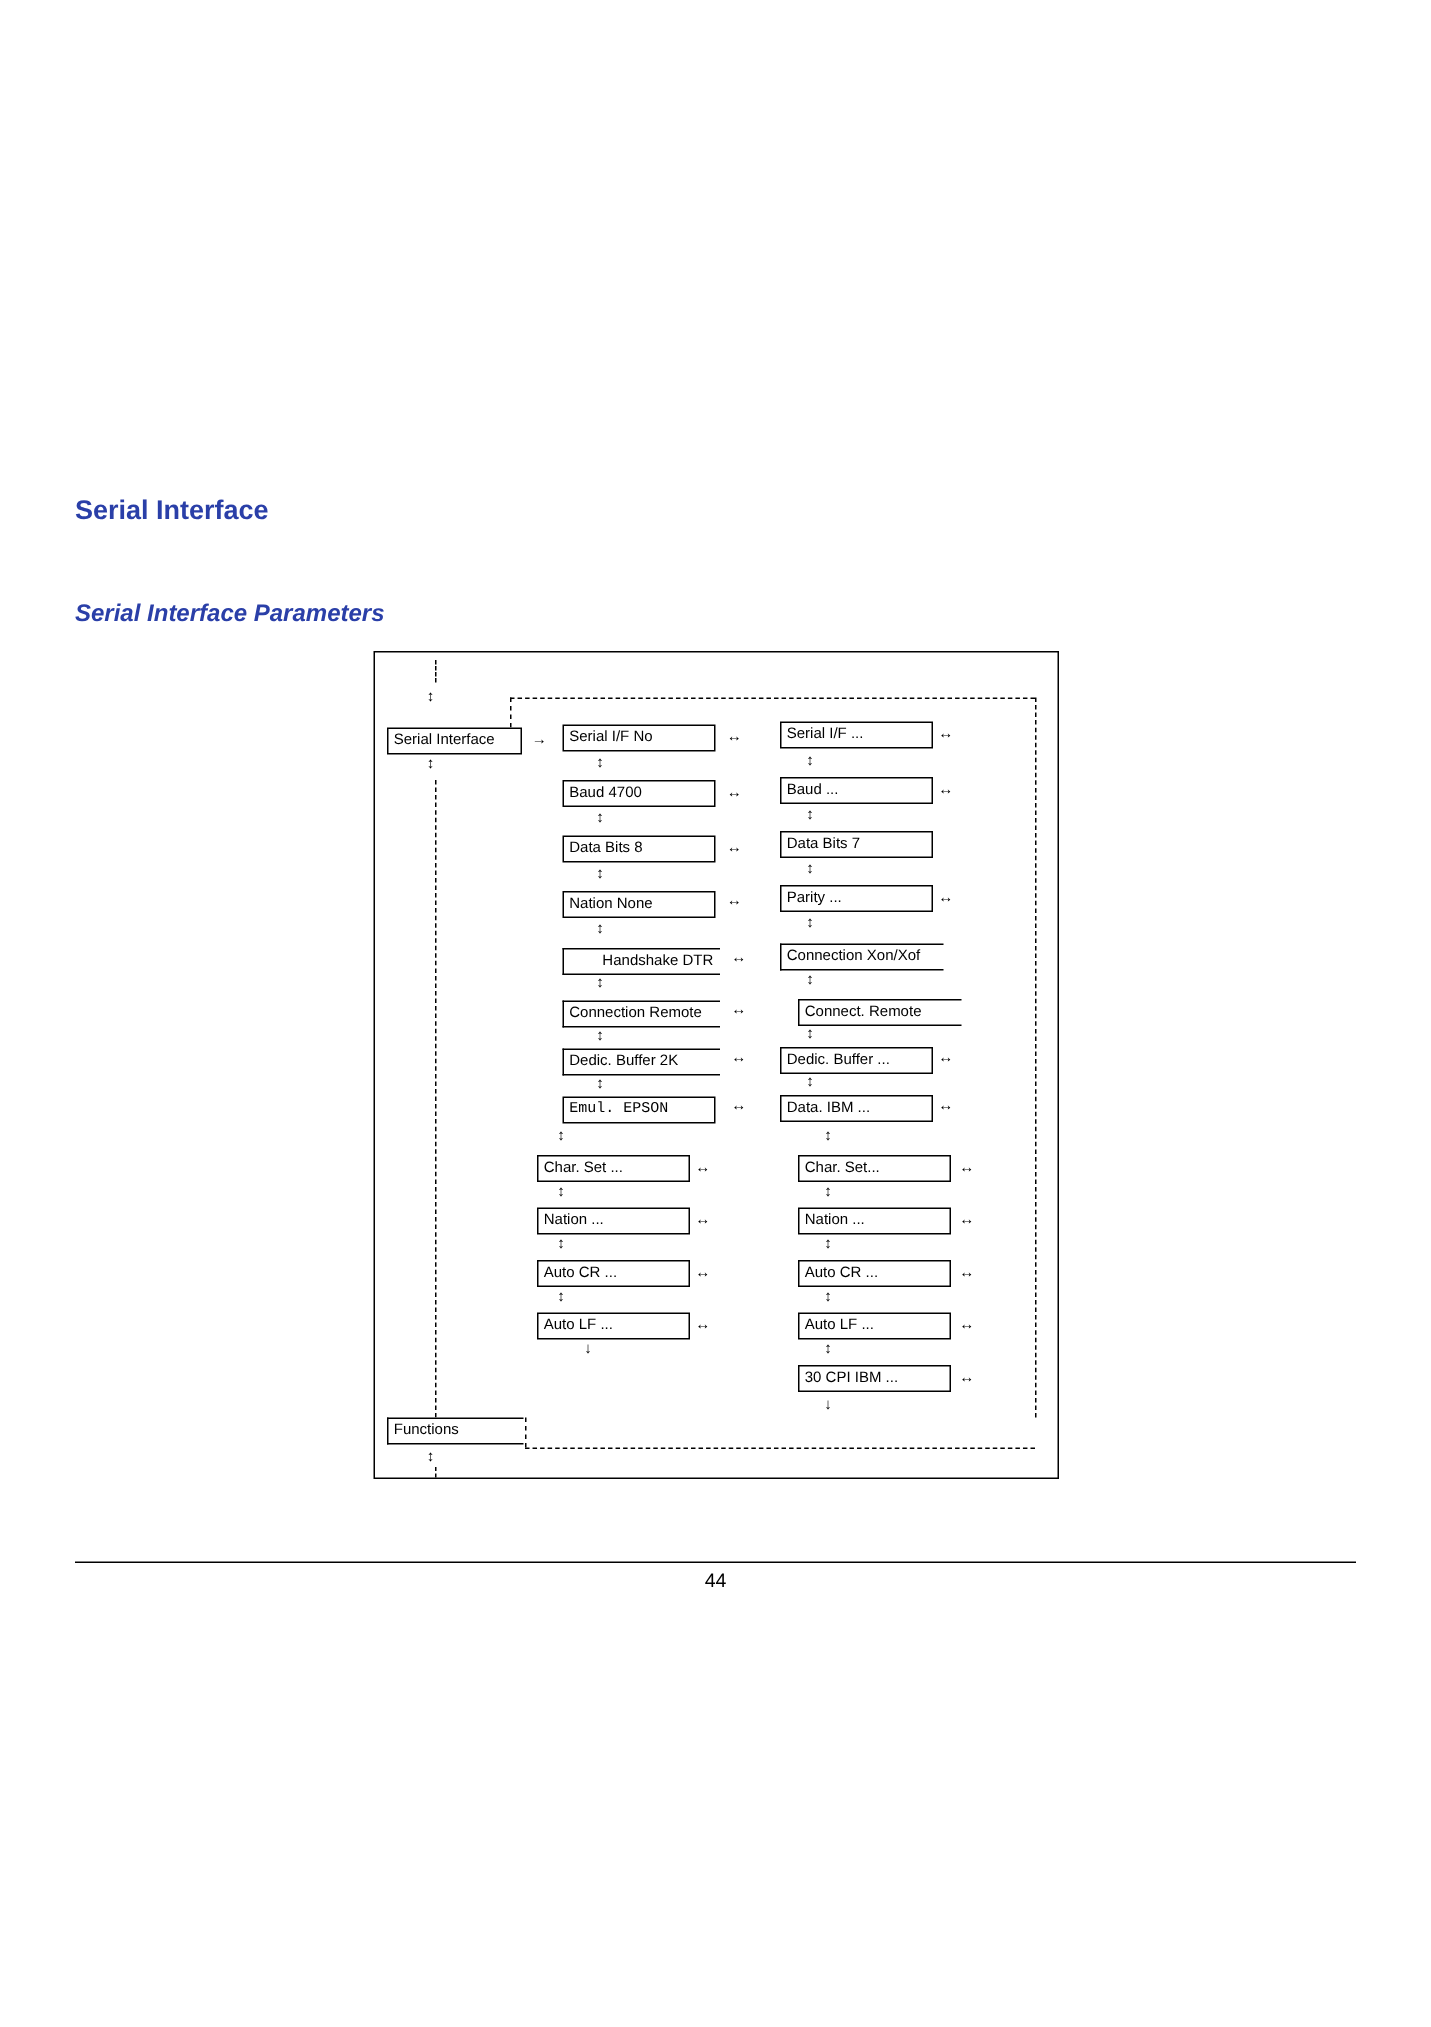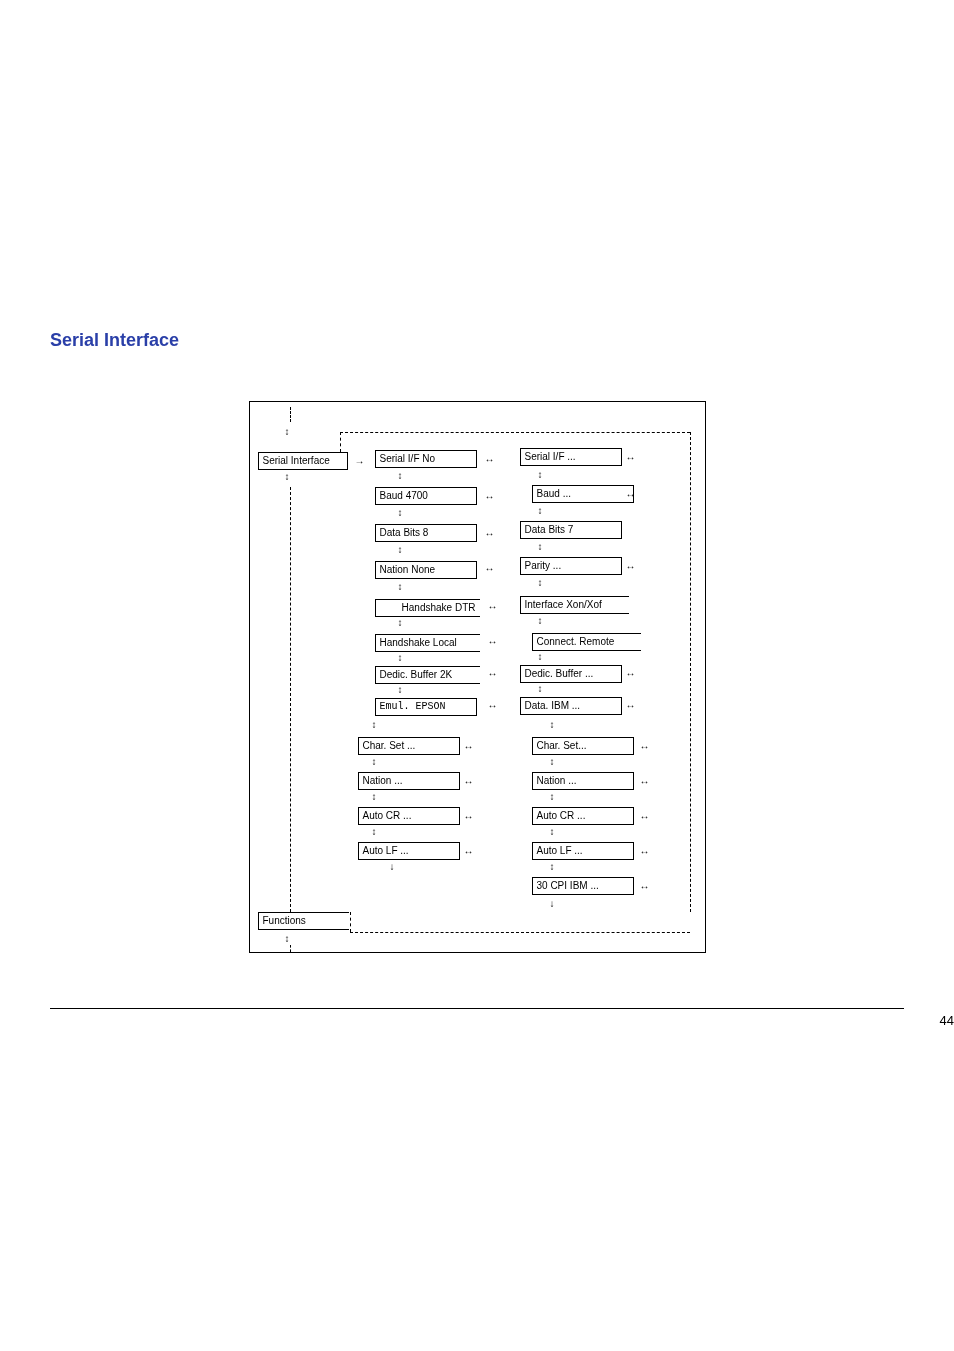--- a/index.html
+++ b/index.html
@@ -49,40 +49,41 @@
     font-size: 10px;
     line-height: 10px;
     color: #000;
   }
   .hr-bottom {
     border: none;
     border-top: 1px solid #000;
     margin: 15px 50px 0 50px;
   }
   .page-num {
-    text-align: right;
+    text-align: center;
     font-size: 13px;
     margin-top: 4px;
   }
   .dashed-h {
     position:absolute;
     border-top:1px dashed #000;
     height:0;
   }
   .dashed-v {
     position:absolute;
     border-left:1px dashed #000;
     width:0;
   }
 </style>
 </head>
 <body>
 
 <div class="page">
   <h1 class="section-title">Serial Interface</h1>
+  <h2 class="sub-title">Serial Interface Parameters</h2>
 
   <div class="diagram-frame">
 
     <div class="dashed-v" style="left:40px; top:5px; height:15px;"></div>
     <div class="dashed-h" style="left:90px; top:30px; width:350px;"></div>
     <div class="dashed-v" style="left:90px;  top:30px; height:20px;"></div>
     <div class="dashed-v" style="left:440px; top:30px; height:480px;"></div>
     <div class="dashed-h" style="left:100px; top:530px; width:340px;"></div>
     <div class="dashed-v" style="left:100px; top:510px; height:20px;"></div>
 
@@ -96,21 +97,21 @@
     <div class="node" style="left:125px; top:48px; width:92px;">Serial I/F No</div>
     <span class="arrow" style="left:235px; top:52px;">↔</span>
     <div class="node" style="left:270px; top:46px; width:92px;">Serial I/F  ...</div>
     <span class="arrow" style="left:376px; top:50px;">↔</span>
 
     <span class="arrow" style="left:148px; top:69px;">↕</span>
     <span class="arrow" style="left:288px; top:68px;">↕</span>
 
     <div class="node" style="left:125px; top:85px; width:92px;">Baud 4700</div>
     <span class="arrow" style="left:235px; top:89px;">↔</span>
-    <div class="node" style="left:270px; top:83px; width:92px;margin-left:12px;">Baud ...</div>
+    <div class="node" style="left:270px; top:83px; width:92px;">Baud ...</div>
     <span class="arrow" style="left:376px; top:87px;">↔</span>
 
     <span class="arrow" style="left:148px; top:106px;">↕</span>
     <span class="arrow" style="left:288px; top:104px;">↕</span>
 
     <div class="node" style="left:125px; top:122px; width:92px;">Data Bits 8</div>
     <span class="arrow" style="left:235px; top:126px;">↔</span>
     <div class="node" style="left:270px; top:119px; width:92px;">Data Bits 7</div>
 
     <span class="arrow" style="left:148px; top:143px;">↕</span>
@@ -119,26 +120,26 @@
     <div class="node" style="left:125px; top:159px; width:92px;">Nation None</div>
     <span class="arrow" style="left:235px; top:161px;">↔</span>
     <div class="node" style="left:270px; top:155px; width:92px;">Parity   ...</div>
     <span class="arrow" style="left:376px; top:159px;">↔</span>
 
     <span class="arrow" style="left:148px; top:180px;">↕</span>
     <span class="arrow" style="left:288px; top:176px;">↕</span>
 
     <div class="node no-right" style="left:125px; top:197px; width:96px;text-align:right;">Handshake DTR</div>
     <span class="arrow" style="left:238px; top:199px;">↔</span>
-    <div class="node no-right" style="left:270px; top:194px; width:100px; border-right:none;">Interface Xon/Xof</div>
+    <div class="node no-right" style="left:270px; top:194px; width:100px; border-right:none;">Connection Xon/Xof</div>
 
     <span class="arrow" style="left:148px; top:216px;">↕</span>
     <span class="arrow" style="left:288px; top:214px;">↕</span>
 
-    <div class="node no-right" style="left:125px; top:232px; width:96px;">Handshake Local</div>
+    <div class="node no-right" style="left:125px; top:232px; width:96px;">Connection Remote</div>
     <span class="arrow" style="left:238px; top:234px;">↔</span>
     <div class="node no-right" style="left:282px; top:231px; width:100px;">Connect. Remote</div>
 
     <span class="arrow" style="left:148px; top:251px;">↕</span>
     <span class="arrow" style="left:288px; top:250px;">↕</span>
 
     <div class="node no-right" style="left:125px; top:264px; width:96px;">Dedic. Buffer 2K</div>
     <span class="arrow" style="left:238px; top:266px;">↔</span>
     <div class="node" style="left:270px; top:263px; width:92px;">Dedic. Buffer ...</div>
     <span class="arrow" style="left:376px; top:266px;">↔</span>

